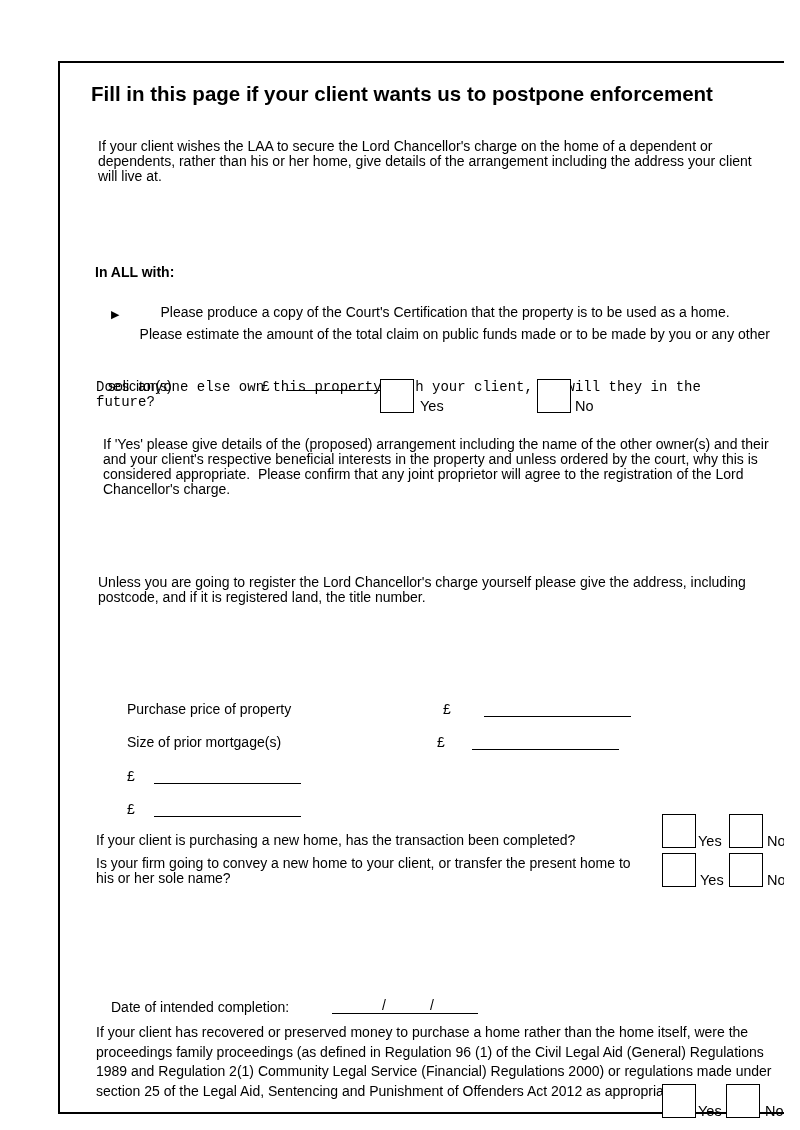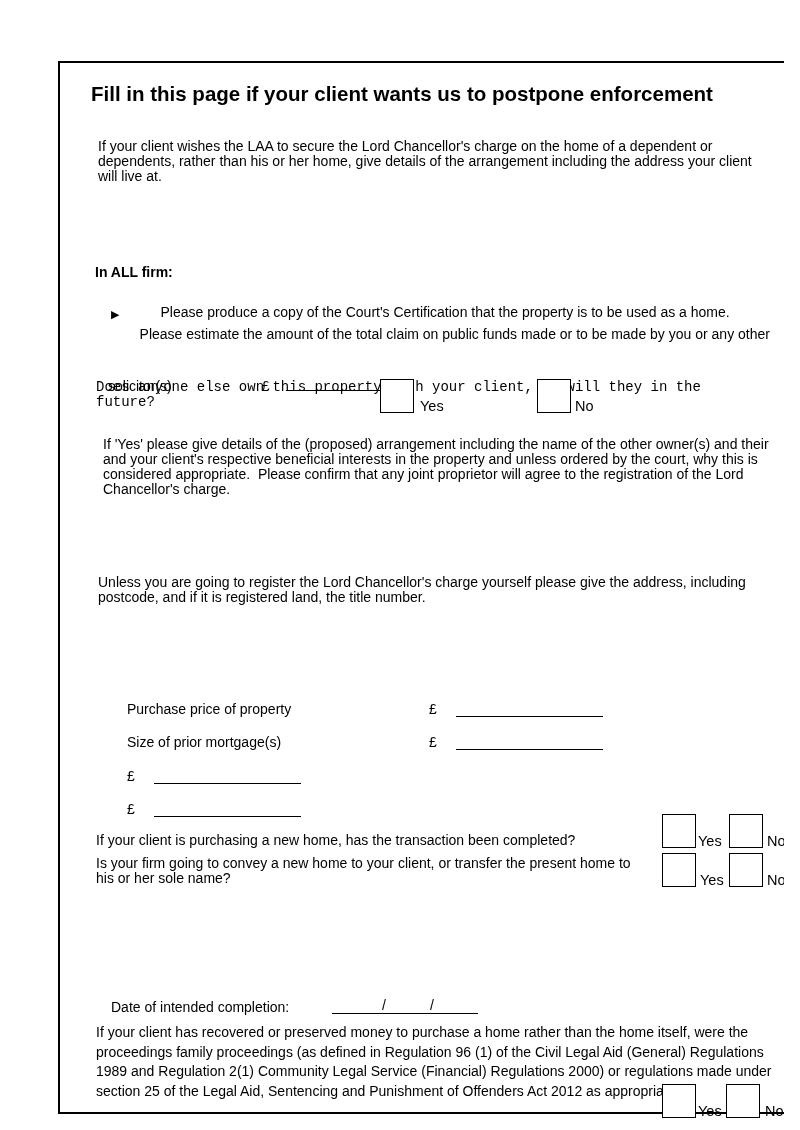--- a/index.html
+++ b/index.html
@@ -88,21 +88,21 @@
 <body>
 
 <div class="page">
 
   <div class="form-border"></div>
 
   <div class="abs title" style="left:43px; top:32px; width:680px;">Fill in this page if your client wants us to postpone enforcement</div>
 
   <div class="abs body-text" style="left:50px; top:91px; width:700px;">If your client wishes the LAA to secure the Lord Chancellor's charge on the home of a dependent or dependents, rather than his or her home, give details of the arrangement including the address your client will live at.</div>
 
-  <div class="abs body-text bold" style="left:47px; top:217px;">In ALL firm:</div>
+  <div class="abs body-text bold" style="left:47px; top:217px;">In ALL with:</div>
 
   <div class="abs bullet-row" style="left:47px; top:241px; width:710px;">
     <span class="bullet-icon">▶</span>
     <span class="body-text">Please produce a copy of the Court's Certification that the property is to be used as a home.</span>
   </div>
 
   <div class="abs body-text" style="left:60px; top:264px; width:697px;">
     <span>Please estimate the amount of the total claim on public funds made or to be made by you or any other solicitor(s)</span><span style="display:inline-block; margin-left:42px;"><span>£</span><span class="uline" style="width:128px;"></span></span>
   </div>
 
@@ -110,26 +110,26 @@
 
   <span class="cb" style="left:348px; top:347px;"></span>
   <span class="cb-label" style="left:372px; top:350px;">Yes</span>
   <span class="cb" style="left:505px; top:347px;"></span>
   <span class="cb-label" style="left:527px; top:350px;">No</span>
 
   <div class="abs body-text" style="left:55px; top:389px; width:706px;">If 'Yes' please give details of the (proposed) arrangement including the name of the other owner(s) and their and your client's respective beneficial interests in the property and unless ordered by the court, why this is considered appropriate.  Please confirm that any joint proprietor will agree to the registration of the Lord Chancellor's charge.</div>
 
   <div class="abs body-text" style="left:50px; top:527px; width:700px;">Unless you are going to register the Lord Chancellor's charge yourself please give the address, including postcode, and if it is registered land, the title number.</div>
 
-  <div class="money-row" style="top:636px;">
+  <div class="money-row" style="top:636px;gap:14px;">
     <span class="money-label">Purchase price of property</span>
     <span class="money-pound">£</span>
     <span class="money-line"></span>
   </div>
-  <div class="money-row" style="top:669px;">
+  <div class="money-row" style="top:669px;gap:8px;">
     <span class="money-label">Size of prior mortgage(s)</span>
     <span class="money-pound">£</span>
     <span class="money-line"></span>
   </div>
   <div class="money-row" style="top:703px;">
     <span class="money-pound">£</span>
     <span class="money-line"></span>
   </div>
   <div class="money-row" style="top:736px;">
     <span class="money-pound">£</span>

